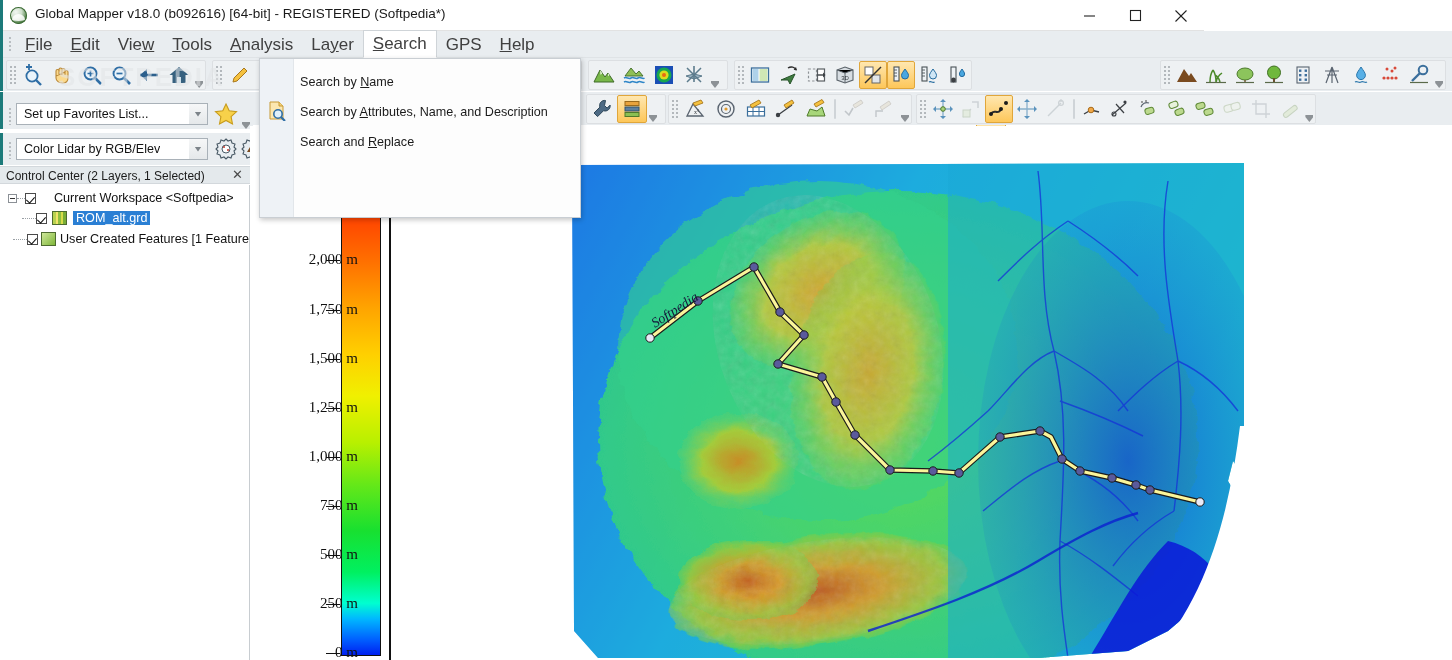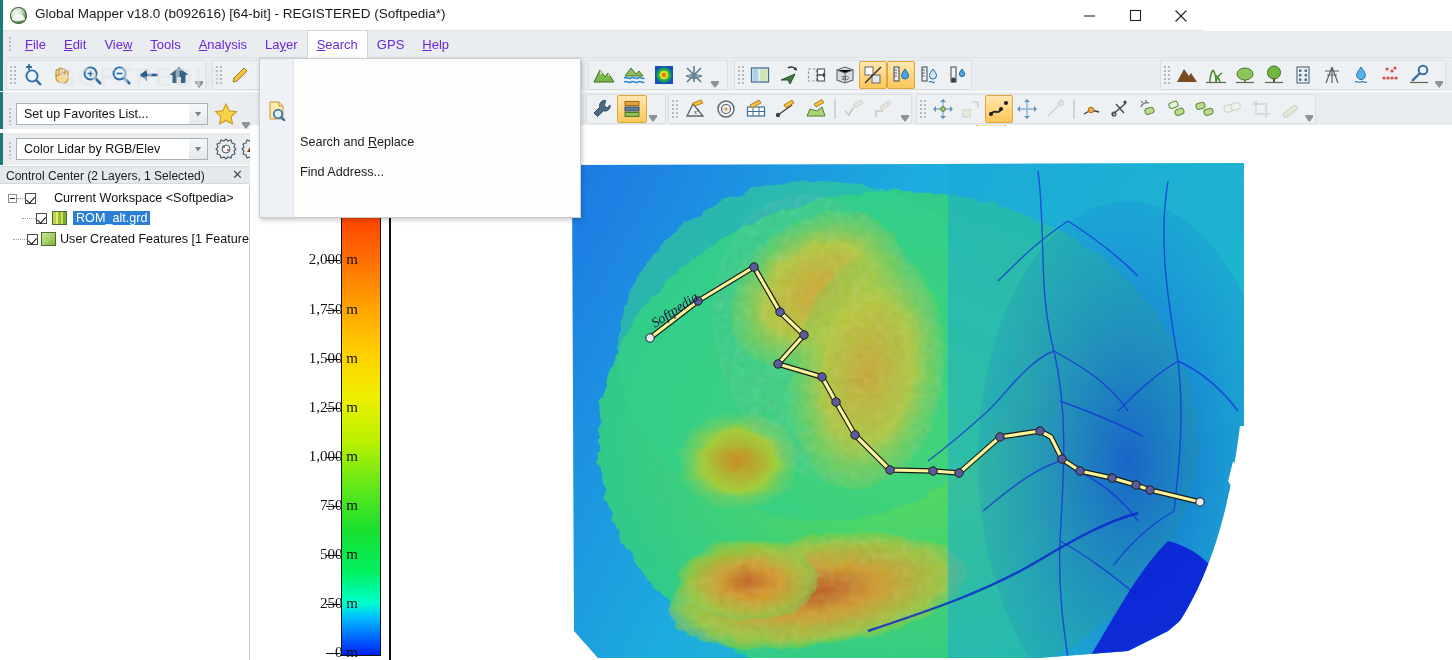--- a/index.html
+++ b/index.html
@@ -25,22 +25,22 @@
   .wc svg { display:block; }
 
   
   .menubar { position:absolute; left:0; top:31px; width:1452px; height:27px;
      background:#e9edf0; border-bottom:1px solid #dfe3e6; }
   .mb-accent { position:absolute; left:0; top:0; width:3px; height:27px; background:#1c7a7a; }
   .mb-grip { position:absolute; left:8px; top:5px; width:4px; height:17px;
      background-image:radial-gradient(#b9bec2 40%, transparent 41%);
      background-size:4px 4px; }
   .menu-items { position:absolute; left:16px; top:0; height:27px; display:flex; align-items:center; }
-  .mi { height:27px; padding:0 9px; display:flex; align-items:center; font-size:13px;
-     color:#6d28d9; cursor:default; }
+  .mi { height:27px; padding:0 9px; display:flex; align-items:center; font-size:17px;
+     color:#404040; cursor:default; }
   .mi.open { background:#ffffff; border:1px solid #cfd4d8; border-bottom-color:#ffffff;
      height:28px; margin-top:-1px; }
   .mi u { text-decoration:underline; }
 
   
   .toolrow { position:absolute; left:0; width:1452px; height:33px; background:#e9edf0; }
   .toolrow.r1 { top:58px; }
   .toolrow.r2 { top:92px; }
   .tgroup { position:absolute; top:2px; height:30px; background:#eef1f3;
      border:1px solid #dcdfe2; border-radius:2px; display:flex; align-items:center; }
@@ -842,21 +842,24 @@
     <div class="dd-gutter"></div>
     <div class="dd-gicon">
       <svg width="19" height="20" viewBox="0 0 19 20">
         <path d="M2 1h9l4 4v13H2z" fill="#fbe7b0" stroke="#c79a34" stroke-width="1"></path>
         <path d="M11 1v4h4" fill="#f3d27c" stroke="#c79a34" stroke-width="1"></path>
         <circle cx="10" cy="13" r="4.2" fill="#dff0fb" stroke="#2f6ea5" stroke-width="1.6"></circle>
         <line x1="13" y1="16" x2="17" y2="20" stroke="#2f6ea5" stroke-width="2.2"></line>
       </svg>
     </div>
 
+    <div class="dd-item" style="top:8px;">
+        <span>Search by <u>N</u>ame</span>
+      </div>
+    <div class="dd-item" style="top:38px;">
+        <span>Search by <u>A</u>ttributes, Name, and Description</span>
+      </div>
     <div class="dd-item" style="top:68px;text-align:right;">
         <span>Search and <u>R</u>eplace</span>
       </div>
-    <div class="dd-item" style="top:98px;">
-        <span>Find Address...</span>
-      </div>
   </div>
 
 </div>
 
 </body></html>

